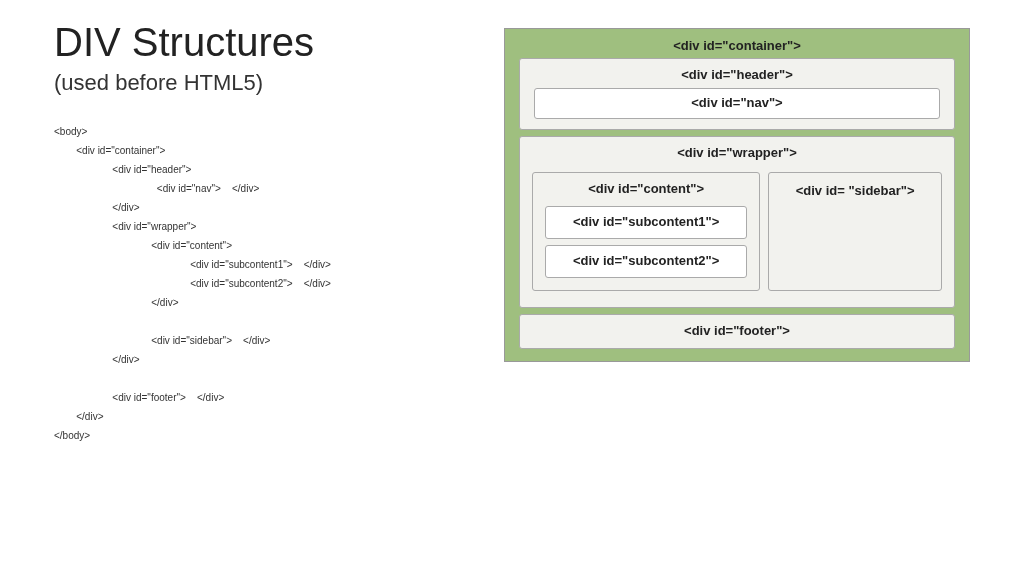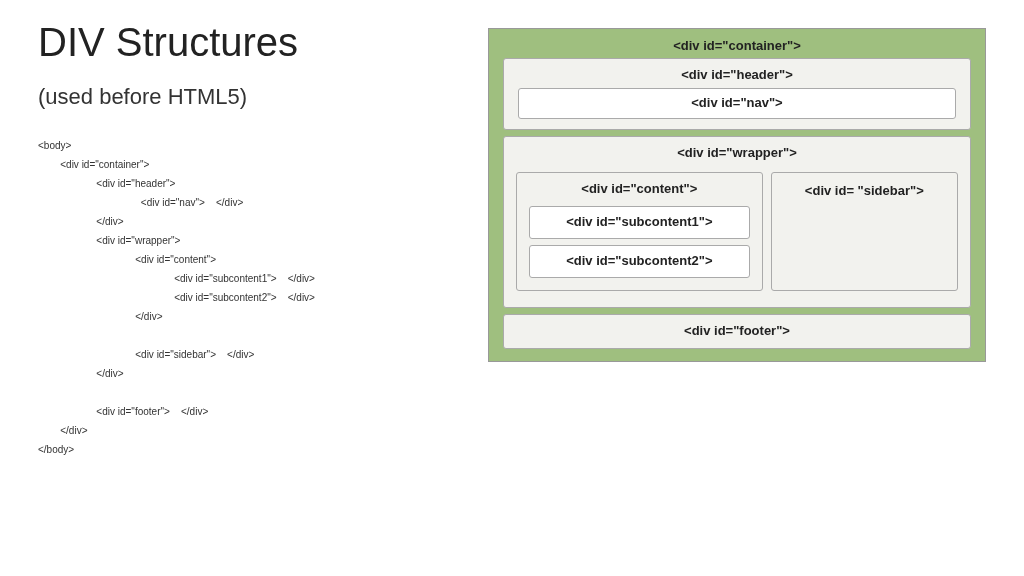--- a/index.html
+++ b/index.html
@@ -4,38 +4,38 @@
 <style>
   * { box-sizing: border-box; margin: 0; padding: 0; }
   body {
     width: 1024px;
     height: 576px;
     font-family: "Segoe UI Light", "Segoe UI", Arial, sans-serif;
     background: #fff;
     position: relative;
   }
   .slide {
-    padding: 20px 38px;
+    padding: 20px 54px;
     display: flex;
     gap: 20px;
   }
   .left-col {
     flex: 0 0 430px;
   }
   .title {
     font-size: 40px;
     font-weight: 300;
     color: #222;
     line-height: 1.1;
   }
   .subtitle {
     font-size: 22px;
     font-weight: 300;
     color: #333;
-    margin-top: 20px;
+    margin-top: 6px;
     margin-bottom: 26px;
   }
   .code {
     font-family: "Segoe UI", Arial, sans-serif;
     font-size: 10px;
     color: #333;
     line-height: 1.9;
     white-space: pre;
   }
   .right-col {

